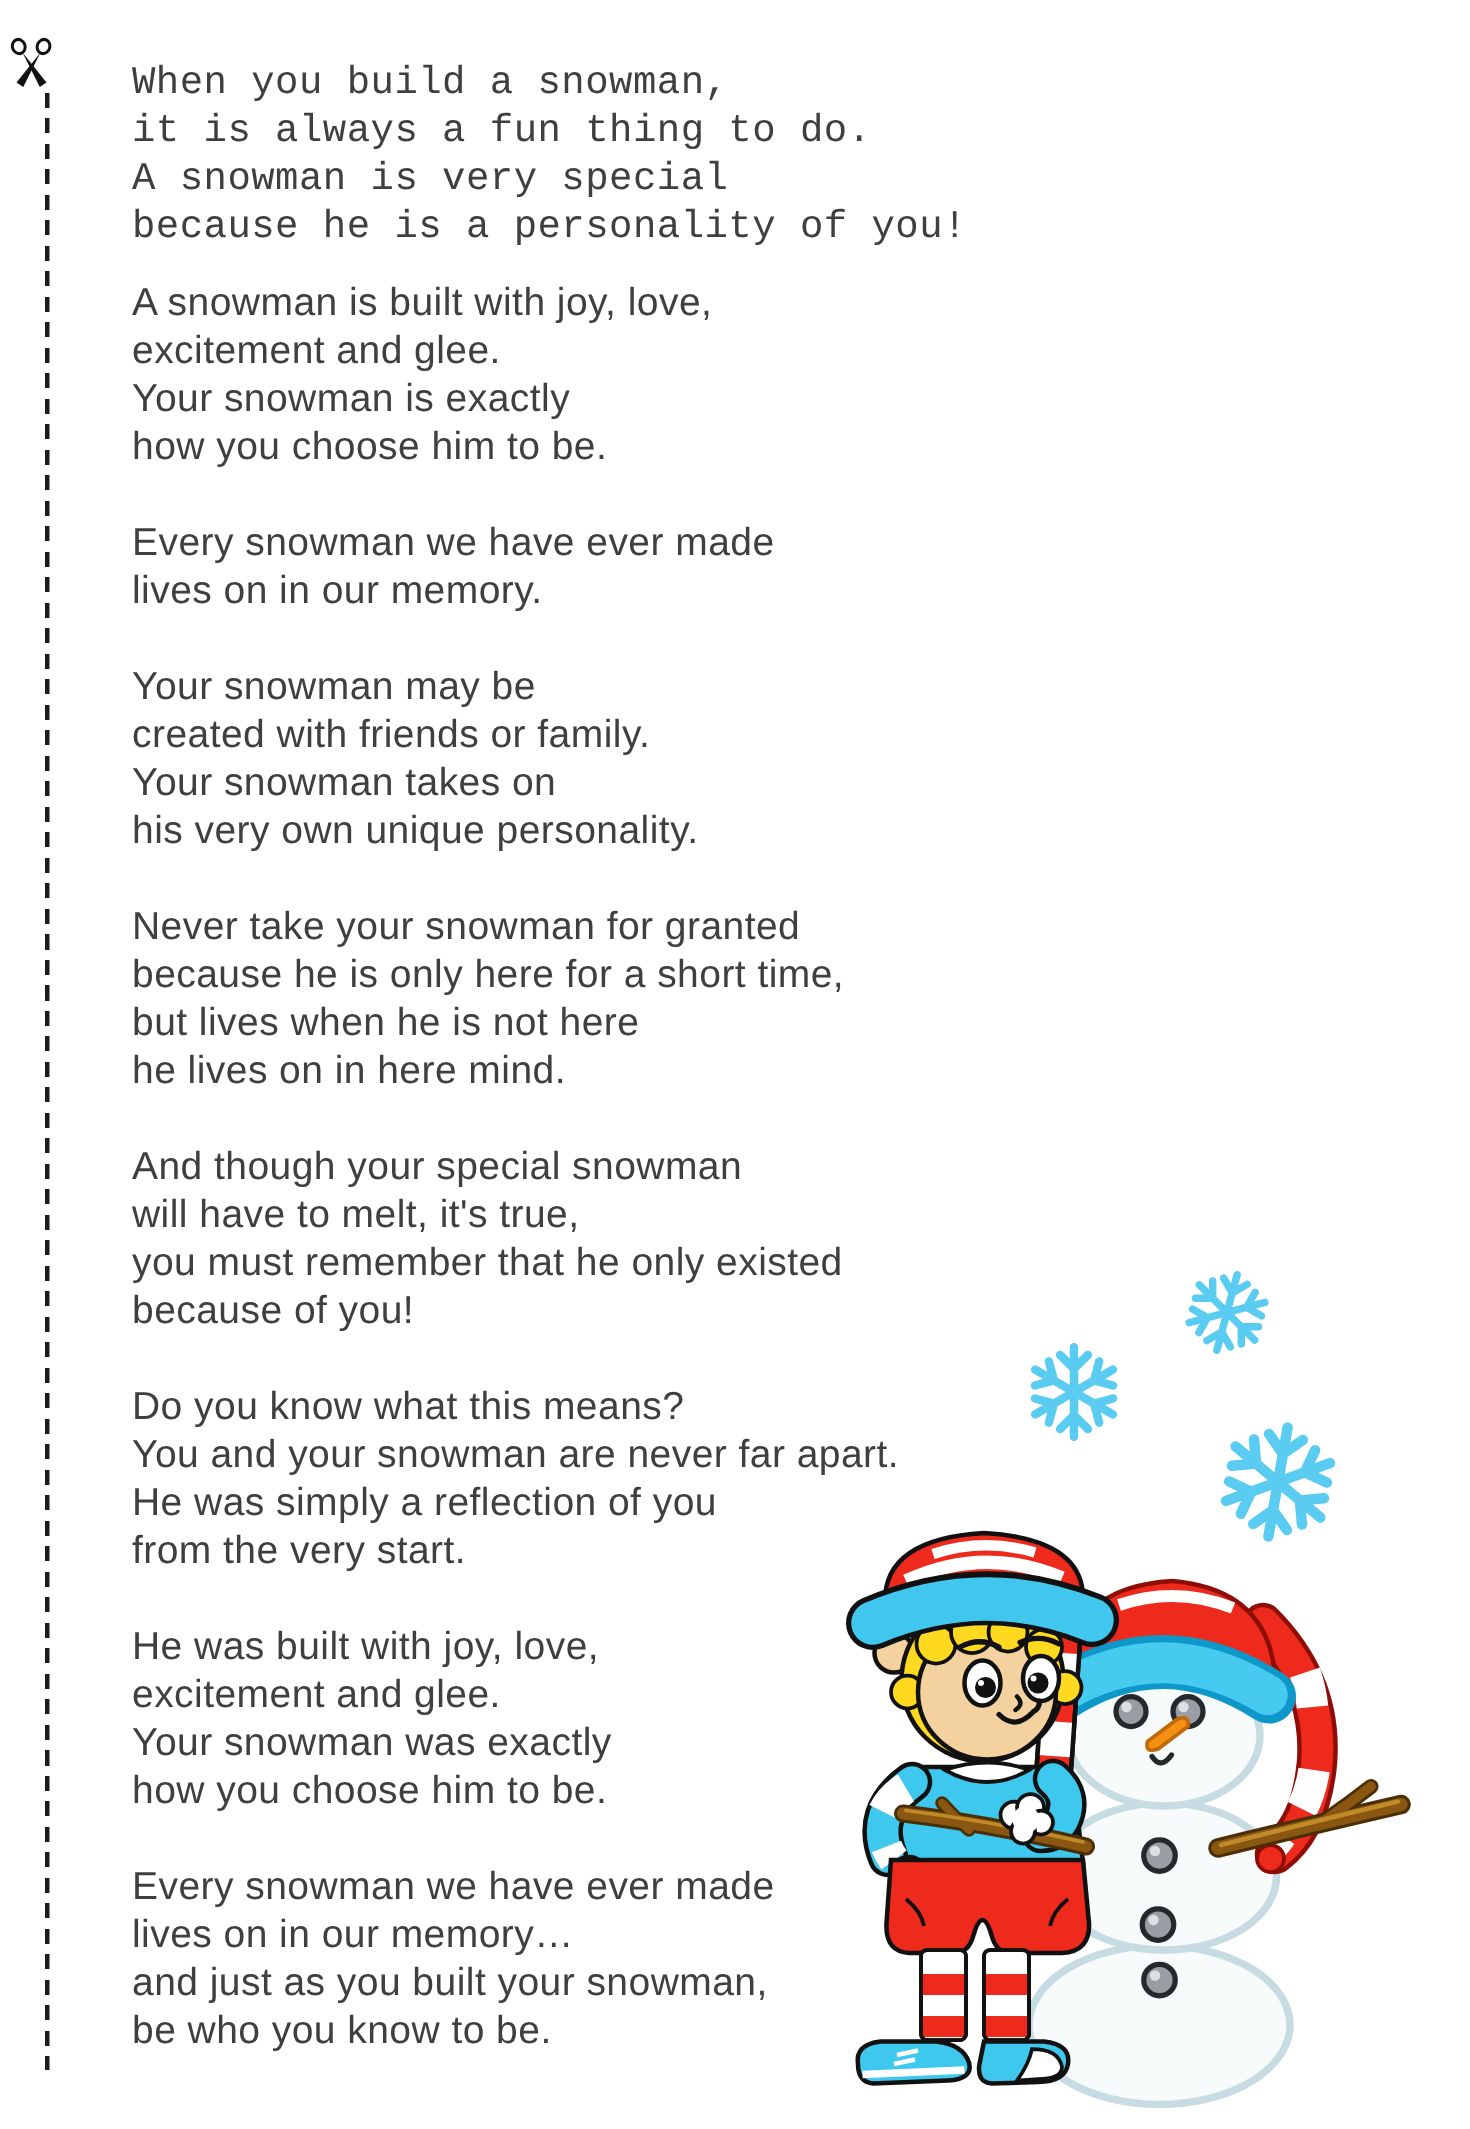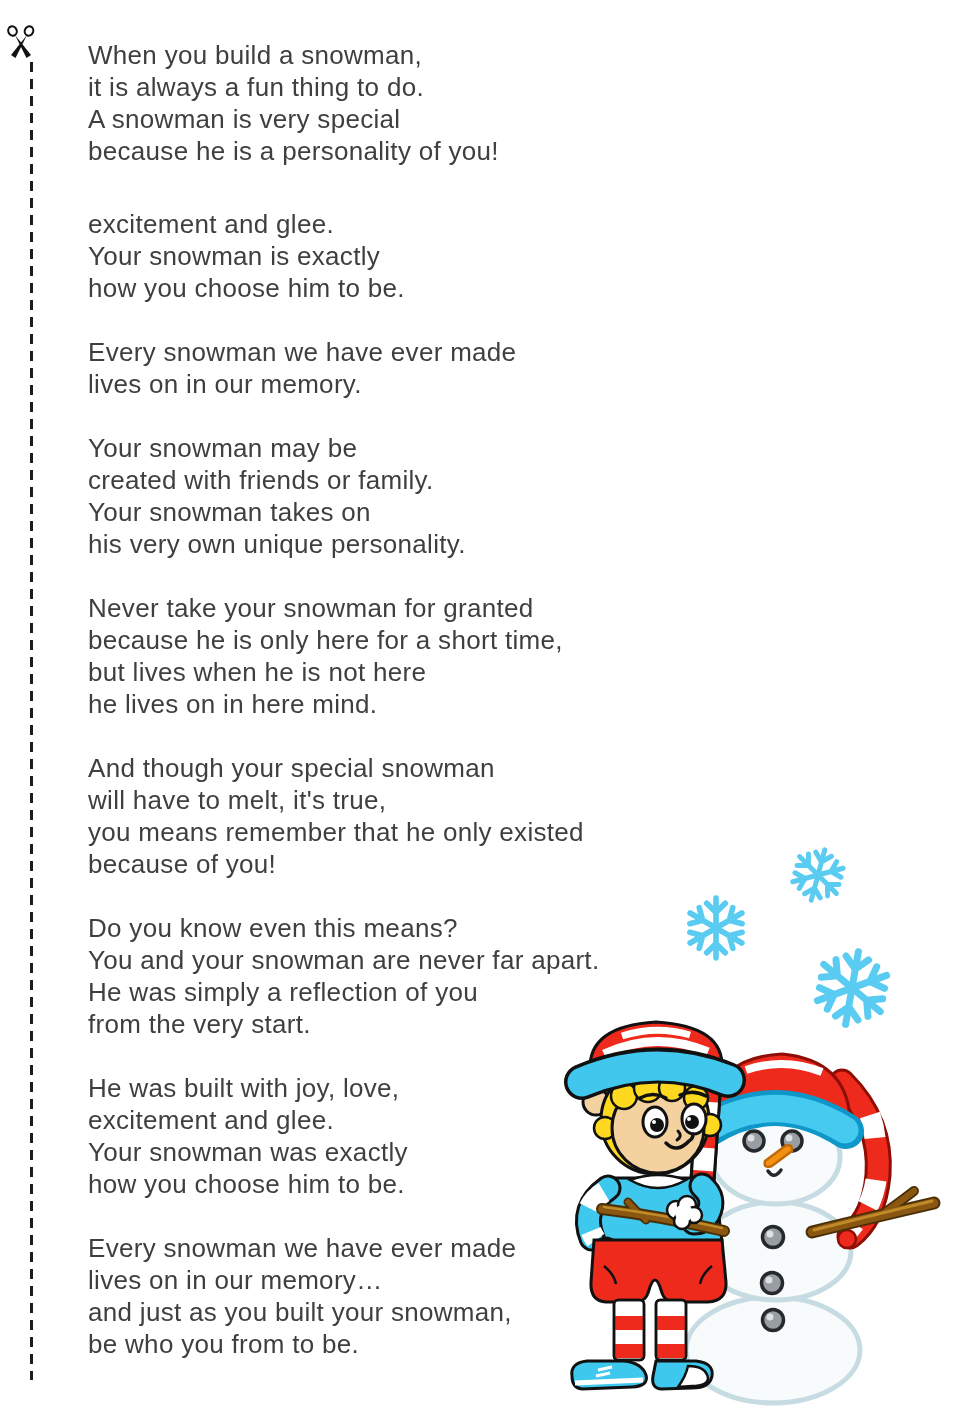--- a/index.html
+++ b/index.html
@@ -10,21 +10,21 @@
   .cut-dashed-line{
     position:absolute;left:30px;top:62px;width:3px;height:1318px;
     background:repeating-linear-gradient(to bottom,#1c1c1c 0 10px,transparent 10px 17px);
   }
   .scissors{position:absolute;left:5px;top:25px;width:32px;height:36px;}
   .poem{
     position:absolute;left:88px;top:39px;color:#3f3f3f;
     font-size:26px;line-height:32px;letter-spacing:0.3px;font-weight:400;
   }
   .stanza{margin:0 0 32px 0;}
-  .stanza.first{margin-bottom:41px;}
+  .stanza.first{margin-bottom:18px;font-family:Liberation Mono, monospace;}
   .poem-line{white-space:nowrap;}
   .illustration{position:absolute;left:560px;top:830px;width:420px;height:589px;}
 </style>
 </head>
 <body>
 
 <svg class="scissors" viewBox="0 0 32 36">
   <ellipse cx="7.5" cy="6" rx="4.2" ry="4.8" fill="none" stroke="#111" stroke-width="2" transform="rotate(-20 7.5 6)"></ellipse>
   <ellipse cx="24" cy="6" rx="4.2" ry="4.8" fill="none" stroke="#111" stroke-width="2" transform="rotate(20 24 6)"></ellipse>
   <path d="M10,10 L26,30 L21.5,33 Z" fill="#111"></path>
@@ -33,20 +33,21 @@
 <div class="cut-dashed-line"></div>
 
 <div class="poem">
   <div class="stanza first">
     <div class="poem-line">When you build a snowman,</div>
     <div class="poem-line">it is always a fun thing to do.</div>
     <div class="poem-line">A snowman is very special</div>
     <div class="poem-line">because he is a personality of you!</div>
   </div>
   <div class="stanza">
+    <div class="poem-line">A snowman is built with joy, love,</div>
     <div class="poem-line">excitement and glee.</div>
     <div class="poem-line">Your snowman is exactly</div>
     <div class="poem-line">how you choose him to be.</div>
   </div>
   <div class="stanza">
     <div class="poem-line">Every snowman we have ever made</div>
     <div class="poem-line">lives on in our memory.</div>
   </div>
   <div class="stanza">
     <div class="poem-line">Your snowman may be</div>
@@ -56,40 +57,40 @@
   </div>
   <div class="stanza">
     <div class="poem-line">Never take your snowman for granted</div>
     <div class="poem-line">because he is only here for a short time,</div>
     <div class="poem-line">but lives when he is not here</div>
     <div class="poem-line">he lives on in here mind.</div>
   </div>
   <div class="stanza">
     <div class="poem-line">And though your special snowman</div>
     <div class="poem-line">will have to melt, it's true,</div>
-    <div class="poem-line">you means remember that he only existed</div>
+    <div class="poem-line">you must remember that he only existed</div>
     <div class="poem-line">because of you!</div>
   </div>
   <div class="stanza">
-    <div class="poem-line">Do you know even this means?</div>
+    <div class="poem-line">Do you know what this means?</div>
     <div class="poem-line">You and your snowman are never far apart.</div>
     <div class="poem-line">He was simply a reflection of you</div>
     <div class="poem-line">from the very start.</div>
   </div>
   <div class="stanza">
     <div class="poem-line">He was built with joy, love,</div>
     <div class="poem-line">excitement and glee.</div>
     <div class="poem-line">Your snowman was exactly</div>
     <div class="poem-line">how you choose him to be.</div>
   </div>
   <div class="stanza">
     <div class="poem-line">Every snowman we have ever made</div>
     <div class="poem-line">lives on in our memory…</div>
     <div class="poem-line">and just as you built your snowman,</div>
-    <div class="poem-line">be who you from to be.</div>
+    <div class="poem-line">be who you know to be.</div>
   </div>
 </div>
 
 <svg class="illustration" viewBox="0 0 420 589">
   <defs>
     <g id="flake" stroke="#5ACBF1" stroke-width="5.5" stroke-linecap="round" fill="none">
       <g id="spoke">
         <path d="M0,-29 L0,29 M0,-15 L-9,-24 M0,-15 L9,-24 M0,15 L-9,24 M0,15 L9,24"></path>
       </g>
       <use href="#spoke" transform="rotate(60)"></use>

